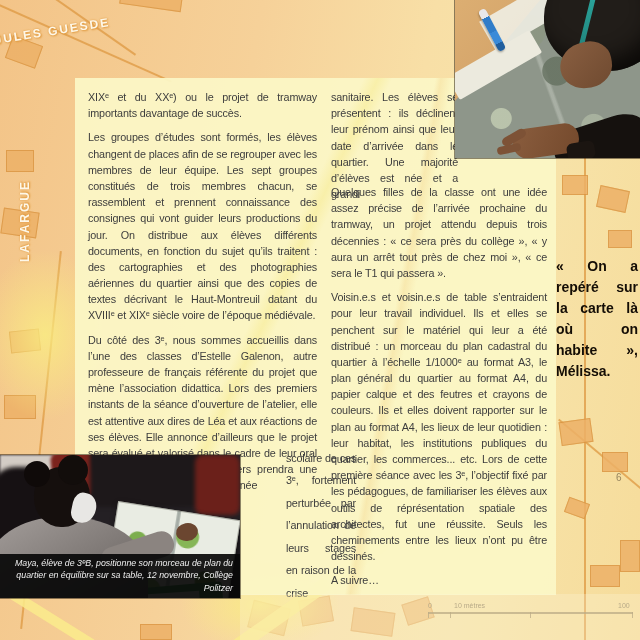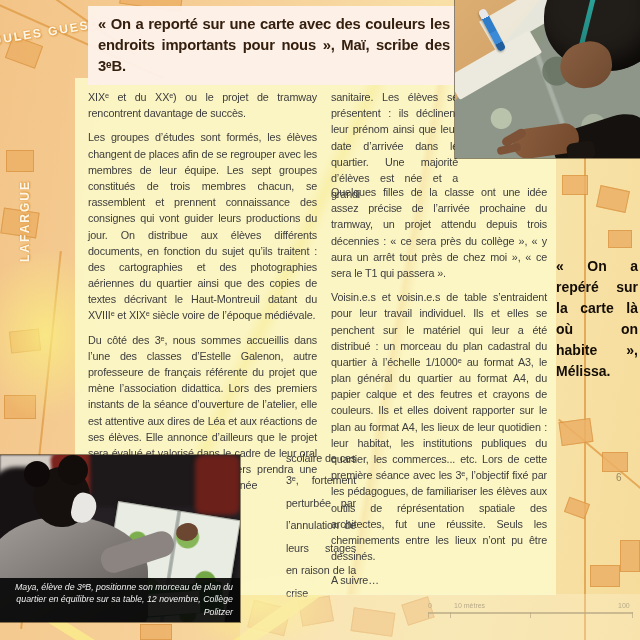--- a/index.html
+++ b/index.html
@@ -42,21 +42,21 @@
   .col2-narrow{left:331px;top:89px;width:127px;}
   .col2-wide{left:331px;top:184px;width:216px;}
   .tosuivre{margin-top:4px !important;}
   
   figure{margin:0;padding:0;}
   .photo{position:absolute;z-index:4;outline:1px solid rgba(30,20,10,.5);display:flex;flex-direction:column;}
   .photo-img{position:relative;overflow:hidden;flex:1;}
   .photo-caption{background:#131313;color:#f0f0f0;font-style:italic;font-size:8.8px;line-height:1.42;
      text-align:right;padding:3px 7px 4px 7px;}
   .photo1{left:455px;top:0;width:185px;height:158px;}
-  .photo2{left:0;top:455px;width:240px;height:167px;background:#242024;}
+  .photo2{left:0;top:455px;width:240px;height:143px;background:#242024;}
   .photo2 .photo-caption{position:absolute;left:0;right:0;bottom:0;background:rgba(8,8,8,.92);z-index:6;}
   
   .aerial{position:absolute;inset:0;background-color:#8e968a;
      background-image:radial-gradient(circle at 25% 75%,rgba(190,200,175,.9) 0 10px,transparent 11px),
        radial-gradient(circle at 55% 45%,rgba(100,112,95,.8) 0 14px,transparent 15px),
        radial-gradient(circle at 75% 80%,rgba(170,180,160,.9) 0 12px,transparent 13px),
        radial-gradient(circle at 40% 20%,rgba(140,150,130,.9) 0 16px,transparent 17px),
        radial-gradient(circle at 85% 30%,rgba(120,130,115,.9) 0 18px,transparent 19px),
        linear-gradient(70deg,transparent 48%,rgba(200,205,195,.45) 49% 50%,transparent 51%);}
   .desk-corner{position:absolute;inset:0;background:linear-gradient(135deg,#dcae72,#c6925a);
@@ -158,24 +158,23 @@
     <div class="tick" style="left:22px;"></div>
     <div class="tick" style="left:102px;"></div>
     <div class="tick" style="left:204px;"></div>
     <span class="slabel" style="left:0;">0</span>
     <span class="slabel" style="left:26px;">10 mètres</span>
     <span class="slabel" style="left:190px;">100</span>
   </div>
 
   <div class="article-panel"></div>
 
-  <div class="quote quote-top">«&nbsp;On a reporté sur une carte avec des couleurs les endroits importants pour nous&nbsp;», Maï, scribe des 3ᵉB.</div>
 
   <div class="coltext col1-wide">
-    <p>XIXᵉ et du XXᵉ) ou le projet de tramway rencontrent davantage de succès.</p>
+    <p>XIXᵉ et du XXᵉ) ou le projet de tramway importants davantage de succès.</p>
     <p>Les groupes d’études sont formés, les élèves changent de places afin de se regrouper avec les membres de leur équipe. Les sept groupes constitués de trois membres chacun, se rassemblent et prennent connaissance des consignes qui vont guider leurs productions du jour. On distribue aux élèves différents documents, en fonction du sujet qu’ils traitent : des cartographies et des photographies aériennes du quartier ainsi que des copies de textes décrivant le Haut-Montreuil datant du XVIIIᵉ et XIXᵉ siècle voire de l’époque médiévale.</p>
     <p>Du côté des 3ᵉ, nous sommes accueillis dans l’une des classes d’Estelle Galenon, autre professeure de français référente du projet que mène l’association didattica. Lors des premiers instants de la séance d’ouverture de l’atelier, elle est attentive aux dires de Léa et aux réactions de ses élèves. Elle annonce d’ailleurs que le projet sera évalué et valorisé dans le cadre de leur oral du brevet. Le projet des ateliers prendra une grande place tout au long de l’année</p>
   </div>
   <div class="coltext col1-narrow">
     <p>scolaire de ces 3ᵉ, fortement perturbée par l’annulation de leurs stages en raison de la crise</p>
   </div>
 
   <div class="coltext col2-narrow">
     <p>sanitaire. Les élèves se présentent : ils déclinent leur prénom ainsi que leur date d’arrivée dans le quartier. Une majorité d’élèves est née et a grandi</p>
   </div>

